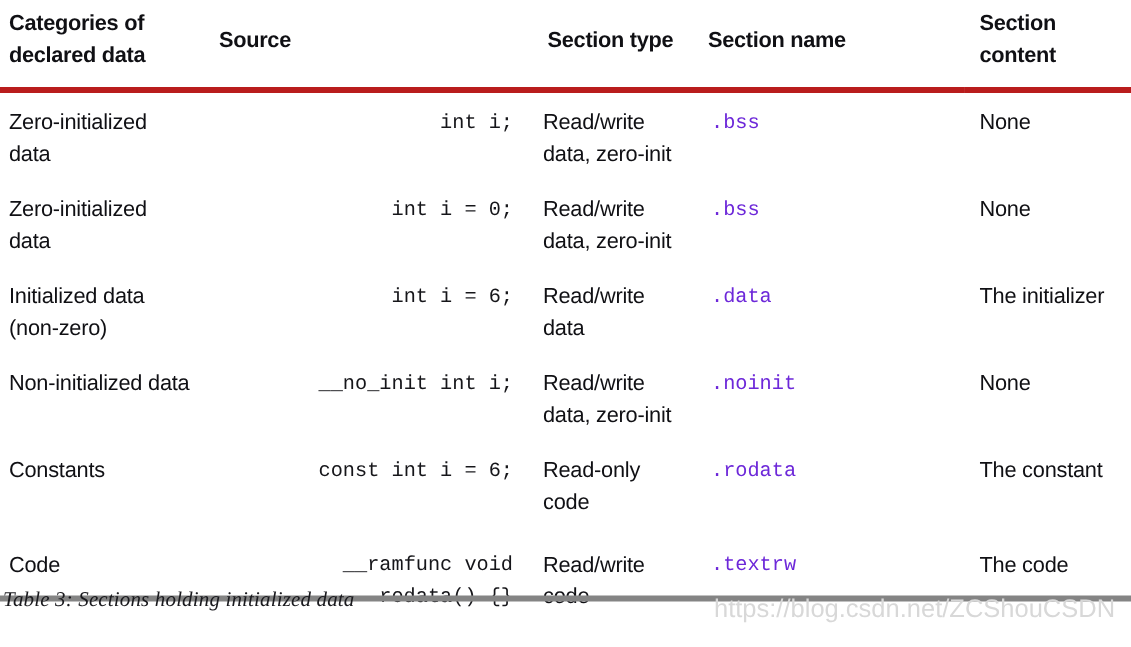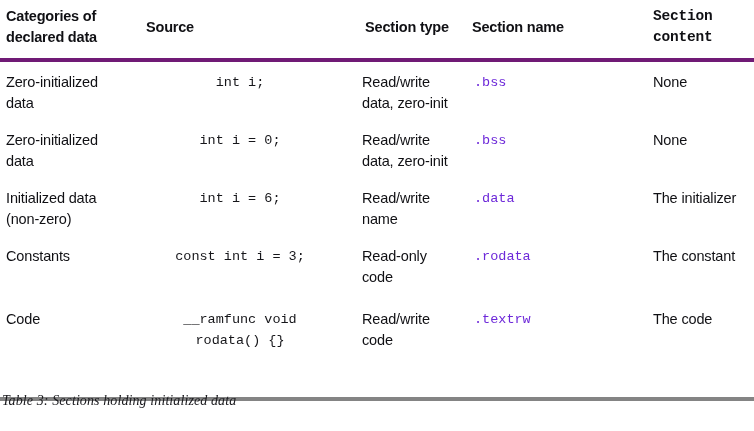--- a/index.html
+++ b/index.html
@@ -43,41 +43,41 @@
     letter-spacing: -0.2px;
     text-align: left;
     vertical-align: top;
     padding: 6px 10px 10px 0;
     color: #101014;
   }
   thead th.cat      { padding-left: 6px; }
   thead th.src      { padding-left: 8px; padding-top: 17px; }
   thead th.type     { padding-left: 10px; padding-top: 17px; text-align: center; }
   thead th.name     { padding-left: 10px; padding-top: 17px; }
-  thead th.content  { padding-left: 10px; font-family: Liberation Mono, monospace; }
-
-  thead tr { border-bottom: 4px solid #701a75; }
+  thead th.content  { padding-left: 10px; }
+
+  thead tr { border-bottom: 4px solid #b91c1c; }
 
   tbody td {
     vertical-align: top;
     font-size: 14.5px;
     line-height: 21px;
     letter-spacing: -0.15px;
     padding: 8px 10px 8px 0;
     color: #101014;
   }
   tbody tr:first-child td { padding-top: 10px; }
 
   td.cat     { padding-left: 6px; }
   td.src     {
     font-family: "Liberation Mono", "DejaVu Sans Mono", monospace;
     font-size: 13.5px;
     line-height: 21px;
     letter-spacing: 0px;
-    text-align: center;
+    text-align: right;
     padding-right: 10px;
     white-space: pre-line;
     color: #16161a;
   }
   td.type    { padding-left: 10px; }
   td.name    {
     font-family: "Liberation Mono", "DejaVu Sans Mono", monospace;
     font-size: 13.5px;
     letter-spacing: 0px;
     padding-left: 12px;
@@ -158,40 +158,48 @@
       <tr class="r-1">
         <td class="cat">Zero-initialized data</td>
         <td class="src">int i = 0;</td>
         <td class="type">Read/write data, zero-init</td>
         <td class="name">.bss</td>
         <td class="content">None</td>
       </tr>
       <tr class="r-2">
         <td class="cat">Initialized data (non-zero)</td>
         <td class="src">int i = 6;</td>
-        <td class="type">Read/write name</td>
+        <td class="type">Read/write data</td>
         <td class="name">.data</td>
         <td class="content">The initializer</td>
       </tr>
+      <tr class="r-3">
+        <td class="cat">Non-initialized data</td>
+        <td class="src">__no_init int i;</td>
+        <td class="type">Read/write data, zero-init</td>
+        <td class="name">.noinit</td>
+        <td class="content">None</td>
+      </tr>
       <tr class="r-4">
         <td class="cat">Constants</td>
-        <td class="src">const int i = 3;</td>
+        <td class="src">const int i = 6;</td>
         <td class="type">Read-only code</td>
         <td class="name">.rodata</td>
         <td class="content">The constant</td>
       </tr>
       <tr class="r-code">
         <td class="cat">Code</td>
         <td class="src">__ramfunc void
 rodata() {}</td>
         <td class="type">Read/write code</td>
         <td class="name">.textrw</td>
         <td class="content">The code</td>
       </tr>
     </tbody>
   </table>
 
   <div class="bottom-rule"></div>
 
   <div class="caption">Table 3: Sections holding initialized data</div>
 
+  <div class="watermark">https://blog.csdn.net/ZCShouCSDN</div>
 
 </div>
 
 </body></html>

